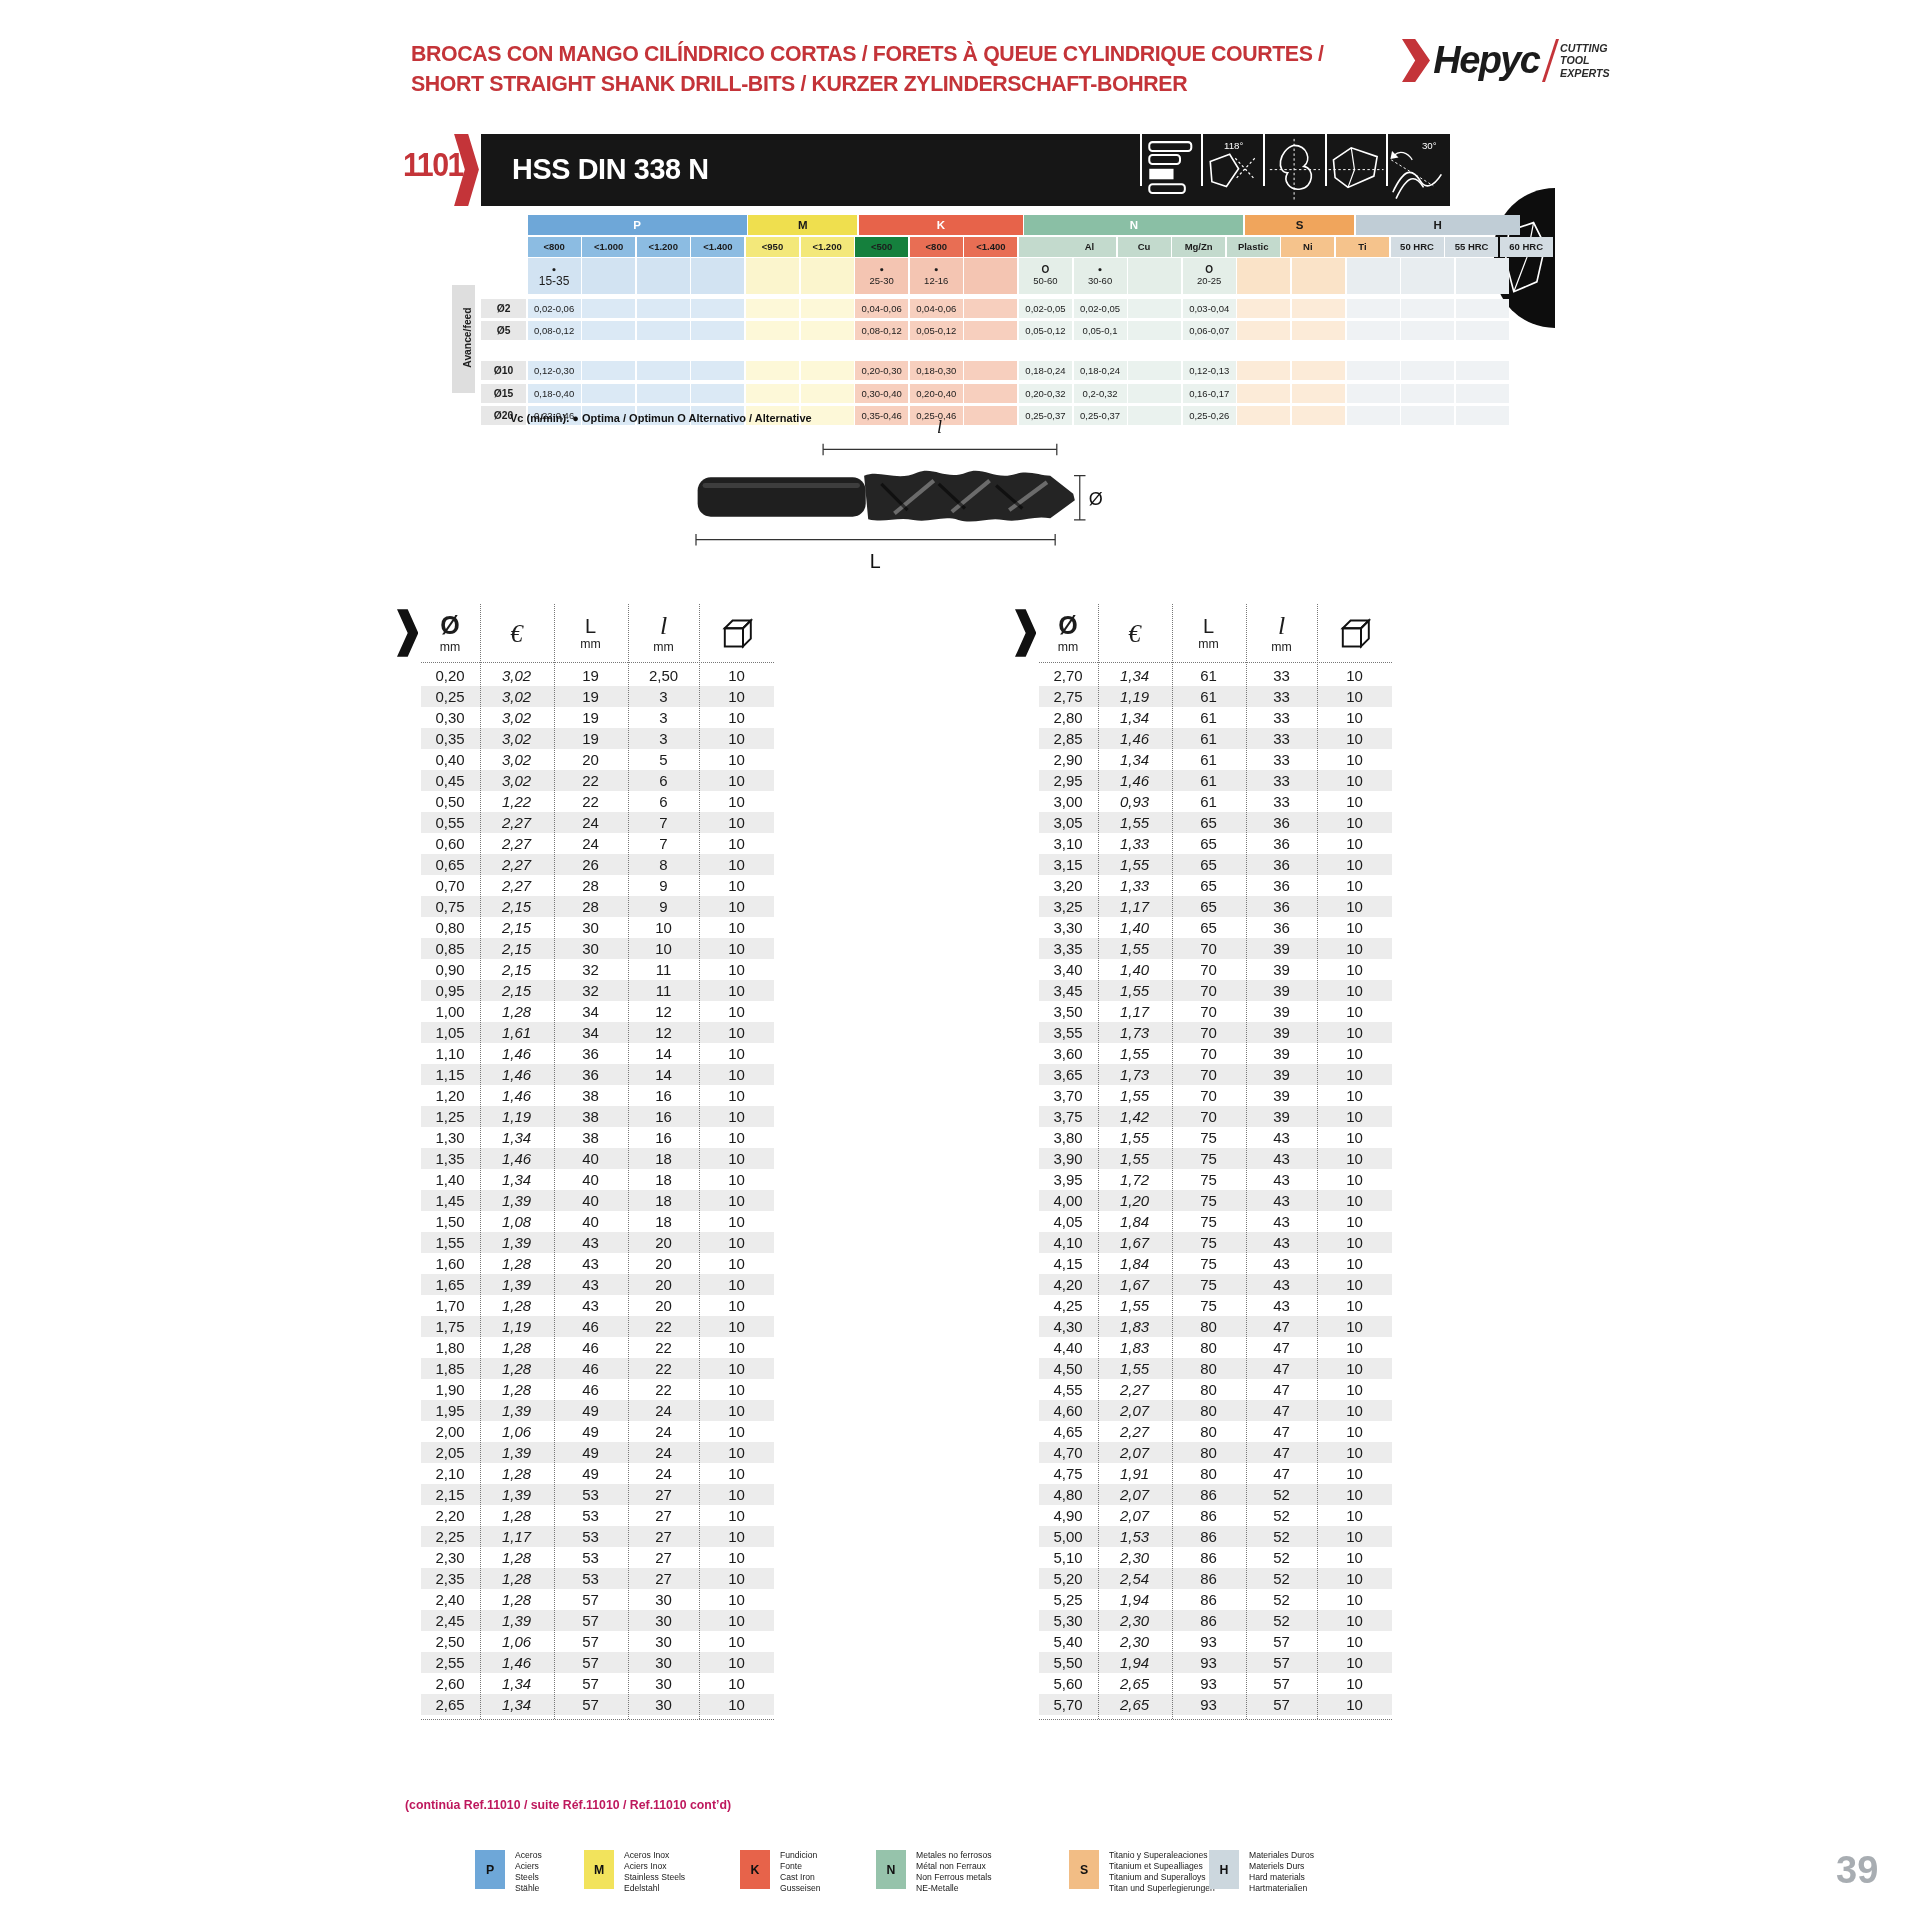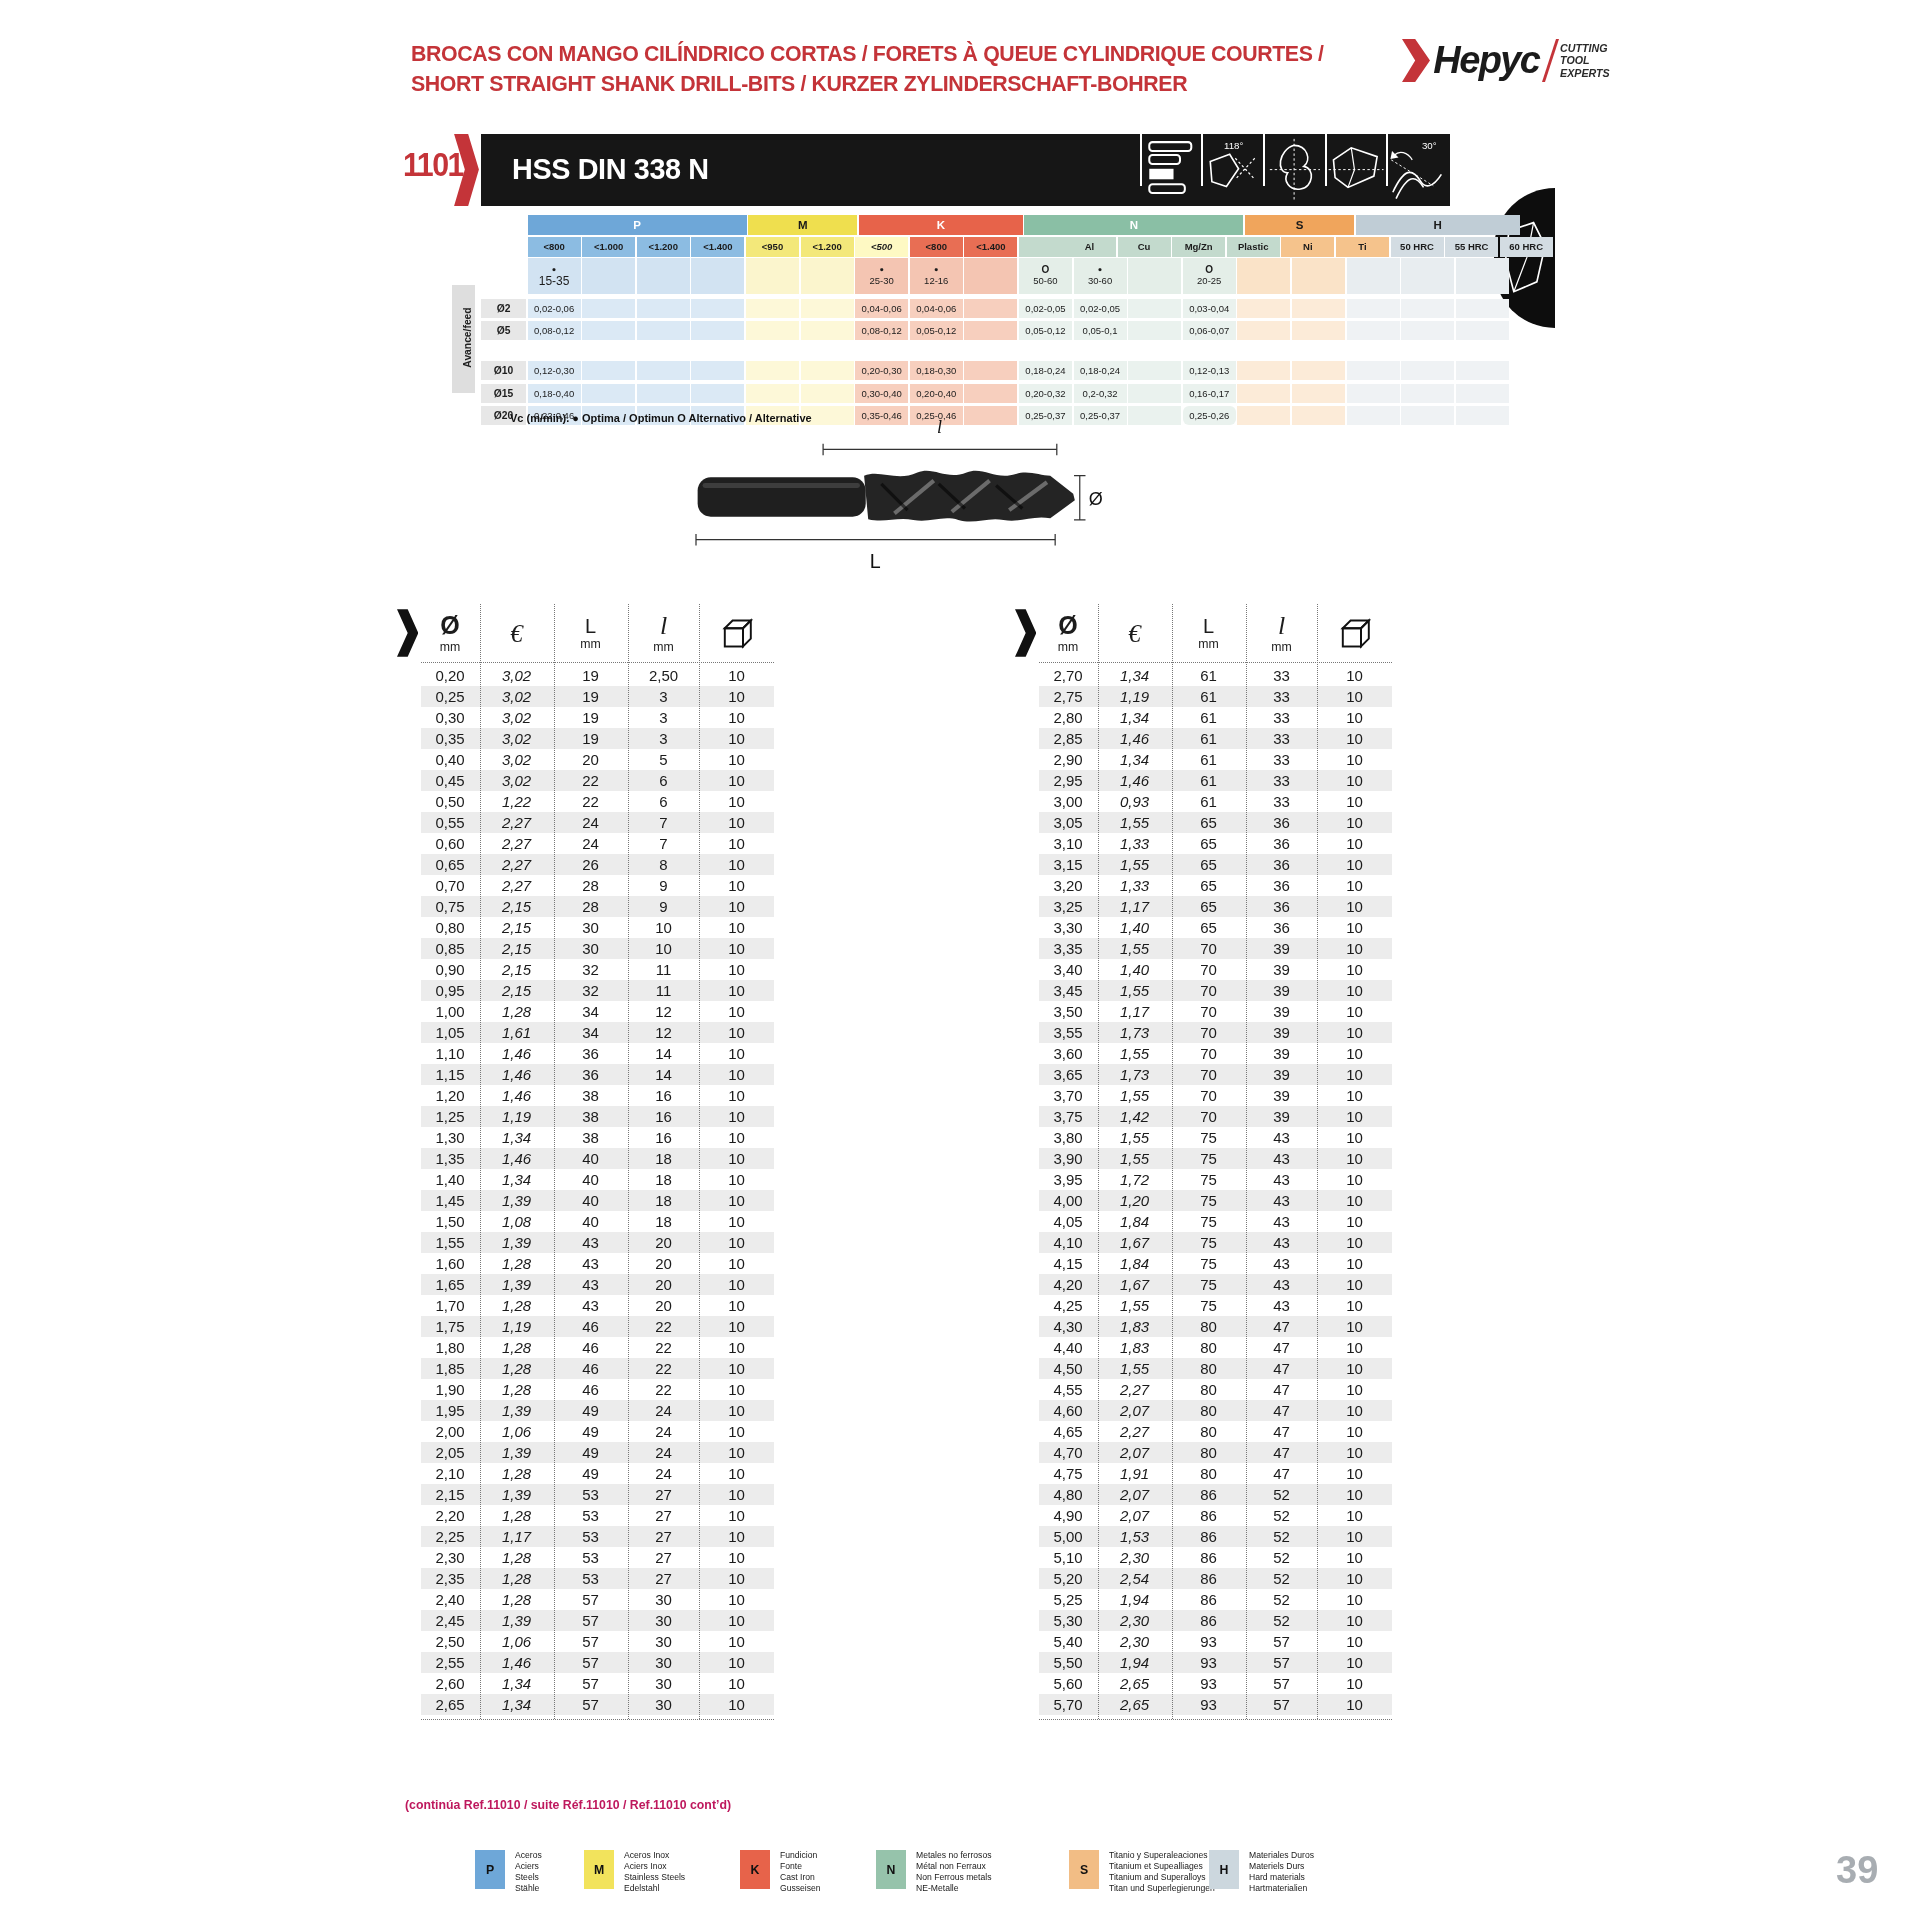--- a/index.html
+++ b/index.html
@@ -159,21 +159,21 @@
         <div class="scell sgroup" style="width: 164px; flex: 0 0 164px; background: rgb(192, 205, 214); color: rgb(26, 26, 26);">H</div>
       </div>
       <div class="srow ">
         <div class="scell slabel ssub" style="width: 45px; flex: 0 0 45px;"></div>
         <div class="scell ssub" style="width: 53px; flex: 0 0 53px; background: rgb(140, 188, 226);">&lt;800</div>
         <div class="scell ssub" style="width: 53px; flex: 0 0 53px; background: rgb(140, 188, 226);">&lt;1.000</div>
         <div class="scell ssub" style="width: 53px; flex: 0 0 53px; background: rgb(140, 188, 226);">&lt;1.200</div>
         <div class="scell ssub" style="width: 53px; flex: 0 0 53px; background: rgb(140, 188, 226);">&lt;1.400</div>
         <div class="scell ssub" style="width: 53px; flex: 0 0 53px; background: rgb(243, 232, 122);">&lt;950</div>
         <div class="scell ssub" style="width: 53px; flex: 0 0 53px; background: rgb(243, 232, 122);">&lt;1.200</div>
-        <div class="scell ssub" style="width: 53px; flex: 0 0 53px; background: #fef9c3; font-style: italic;">&lt;500</div>
+        <div class="scell ssub" style="width: 53px; flex: 0 0 53px; background: #15803d;">&lt;500</div>
         <div class="scell ssub" style="width: 53px; flex: 0 0 53px; background: rgb(232, 110, 84);">&lt;800</div>
         <div class="scell ssub" style="width: 53px; flex: 0 0 53px; background: rgb(232, 110, 84);">&lt;1.400</div>
         <div class="scell ssub" style="width: 53px; flex: 0 0 53px; background: rgb(195, 218, 205); padding-left: 44px;">Al</div>
         <div class="scell ssub" style="width: 53px; flex: 0 0 53px; background: rgb(195, 218, 205);">Cu</div>
         <div class="scell ssub" style="width: 53px; flex: 0 0 53px; background: rgb(195, 218, 205);">Mg/Zn</div>
         <div class="scell ssub" style="width: 53px; flex: 0 0 53px; background: rgb(195, 218, 205);">Plastic</div>
         <div class="scell ssub" style="width: 53px; flex: 0 0 53px; background: rgb(245, 195, 140);">Ni</div>
         <div class="scell ssub" style="width: 53px; flex: 0 0 53px; background: rgb(245, 195, 140);">Ti</div>
         <div class="scell ssub" style="width: 53px; flex: 0 0 53px; background: rgb(211, 220, 226);">50 HRC</div>
         <div class="scell ssub" style="width: 53px; flex: 0 0 53px; background: rgb(211, 220, 226);">55 HRC</div>
@@ -346,21 +346,21 @@
         <div class="scell sdata" style="width: 53px; flex: 0 0 53px; background: rgb(219, 233, 245);"></div>
         <div class="scell sdata" style="width: 53px; flex: 0 0 53px; background: rgb(219, 233, 245);"></div>
         <div class="scell sdata" style="width: 53px; flex: 0 0 53px; background: rgb(253, 248, 216);"></div>
         <div class="scell sdata" style="width: 53px; flex: 0 0 53px; background: rgb(253, 248, 216);"></div>
         <div class="scell sdata" style="width: 53px; flex: 0 0 53px; background: rgb(247, 207, 190);">0,35-0,46</div>
         <div class="scell sdata" style="width: 53px; flex: 0 0 53px; background: rgb(247, 207, 190);">0,25-0,46</div>
         <div class="scell sdata" style="width: 53px; flex: 0 0 53px; background: rgb(247, 207, 190);"></div>
         <div class="scell sdata" style="width: 53px; flex: 0 0 53px; background: rgb(234, 242, 238);">0,25-0,37</div>
         <div class="scell sdata" style="width: 53px; flex: 0 0 53px; background: rgb(234, 242, 238);">0,25-0,37</div>
         <div class="scell sdata" style="width: 53px; flex: 0 0 53px; background: rgb(234, 242, 238);"></div>
-        <div class="scell sdata" style="width: 53px; flex: 0 0 53px; background: rgb(234, 242, 238); border-radius: 6px;">0,25-0,26</div>
+        <div class="scell sdata" style="width: 53px; flex: 0 0 53px; background: rgb(234, 242, 238);">0,25-0,26</div>
         <div class="scell sdata" style="width: 53px; flex: 0 0 53px; background: rgb(252, 235, 216);"></div>
         <div class="scell sdata" style="width: 53px; flex: 0 0 53px; background: rgb(252, 235, 216);"></div>
         <div class="scell sdata" style="width: 53px; flex: 0 0 53px; background: rgb(239, 242, 244);"></div>
         <div class="scell sdata" style="width: 53px; flex: 0 0 53px; background: rgb(239, 242, 244);"></div>
         <div class="scell sdata" style="width: 53px; flex: 0 0 53px; background: rgb(239, 242, 244);"></div>
       </div>
     </div>
   <div class="avance">
     <span>Avance/feed</span>
   </div>

